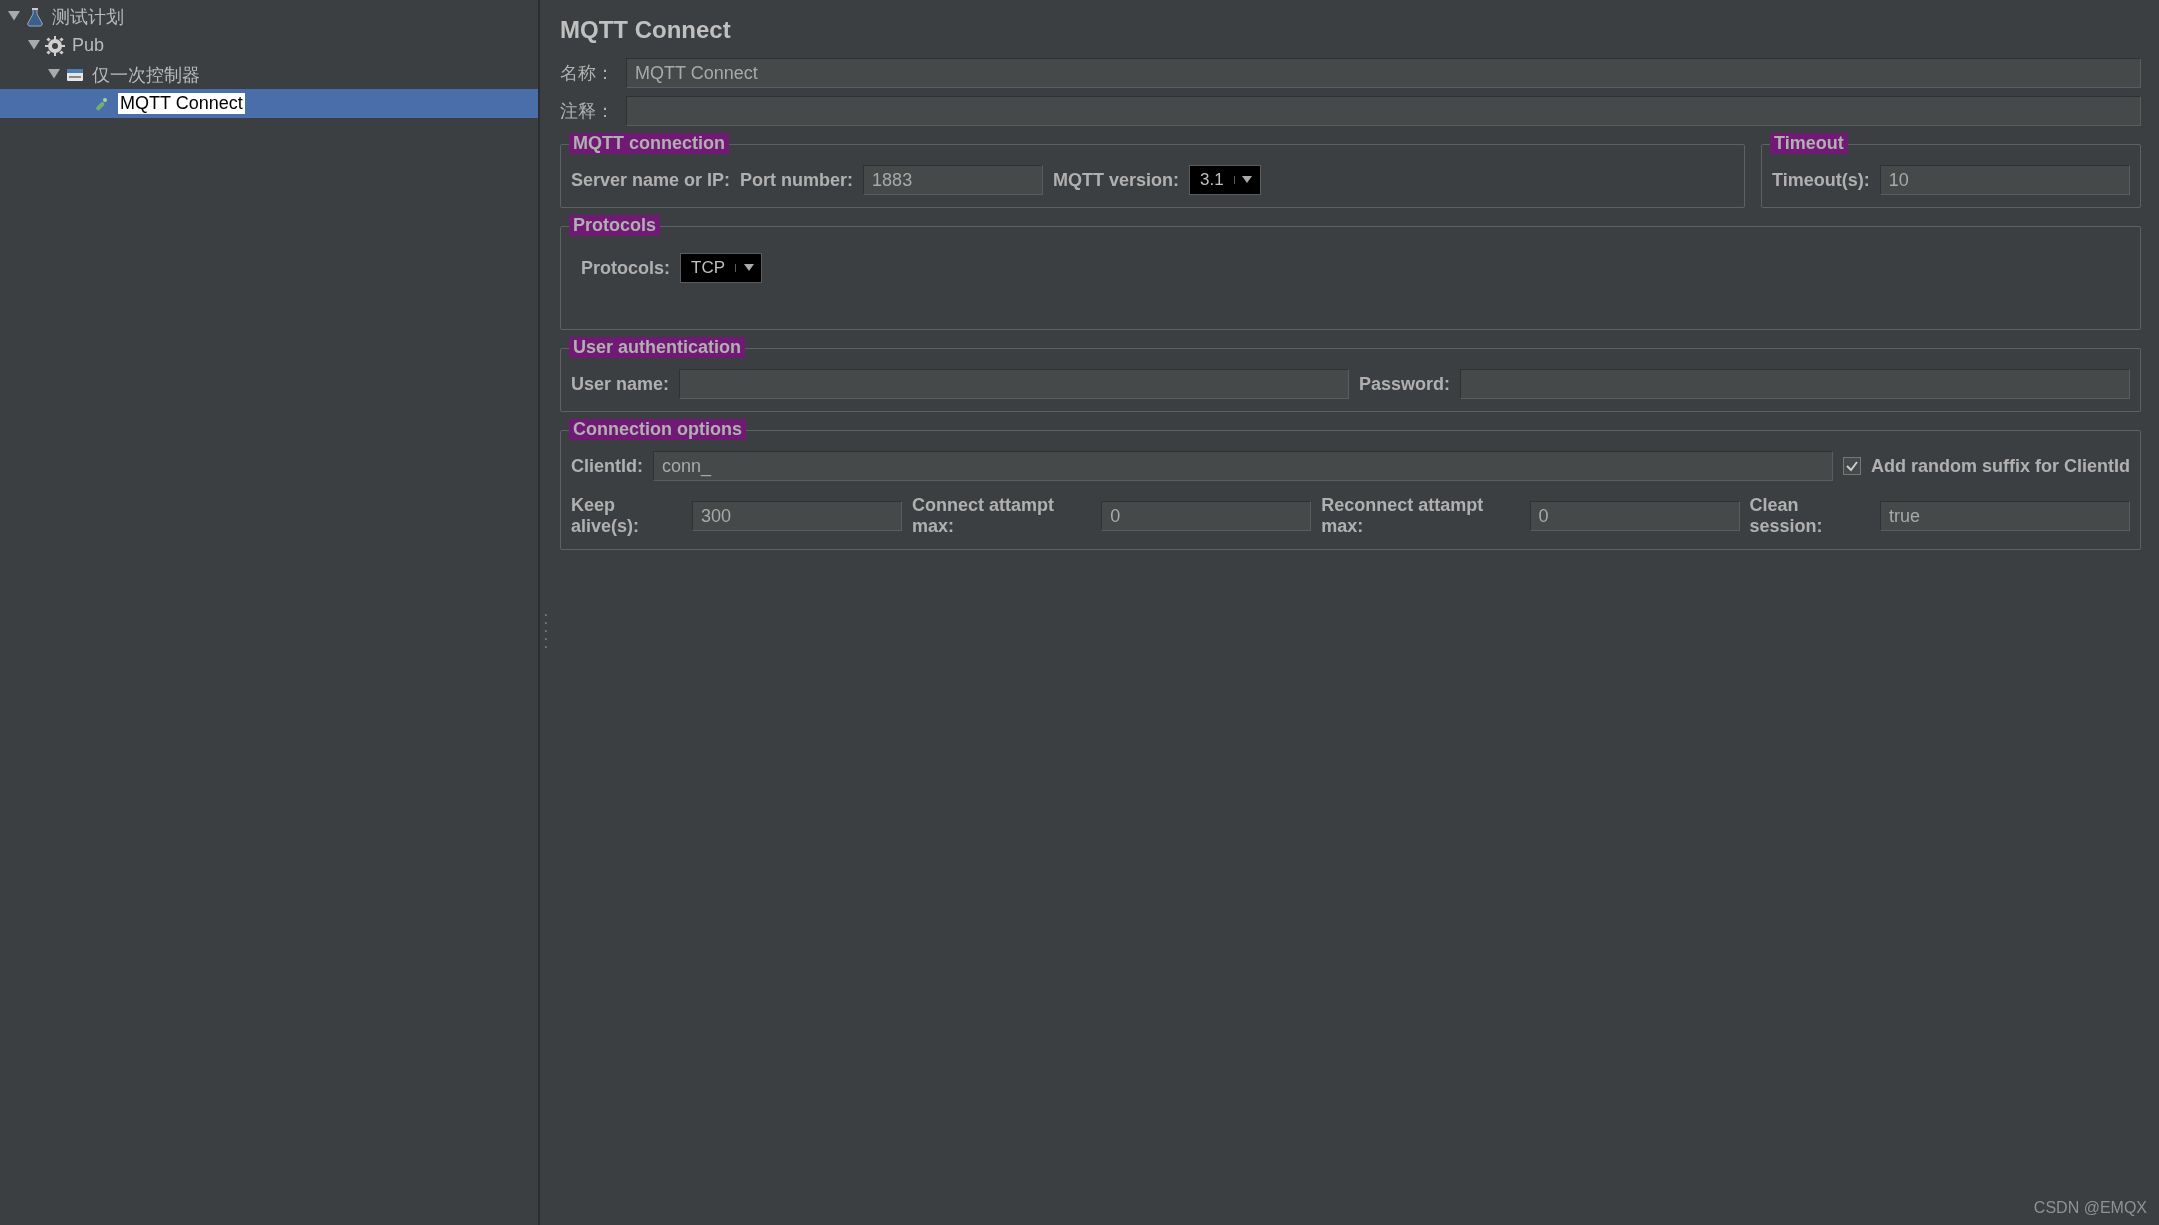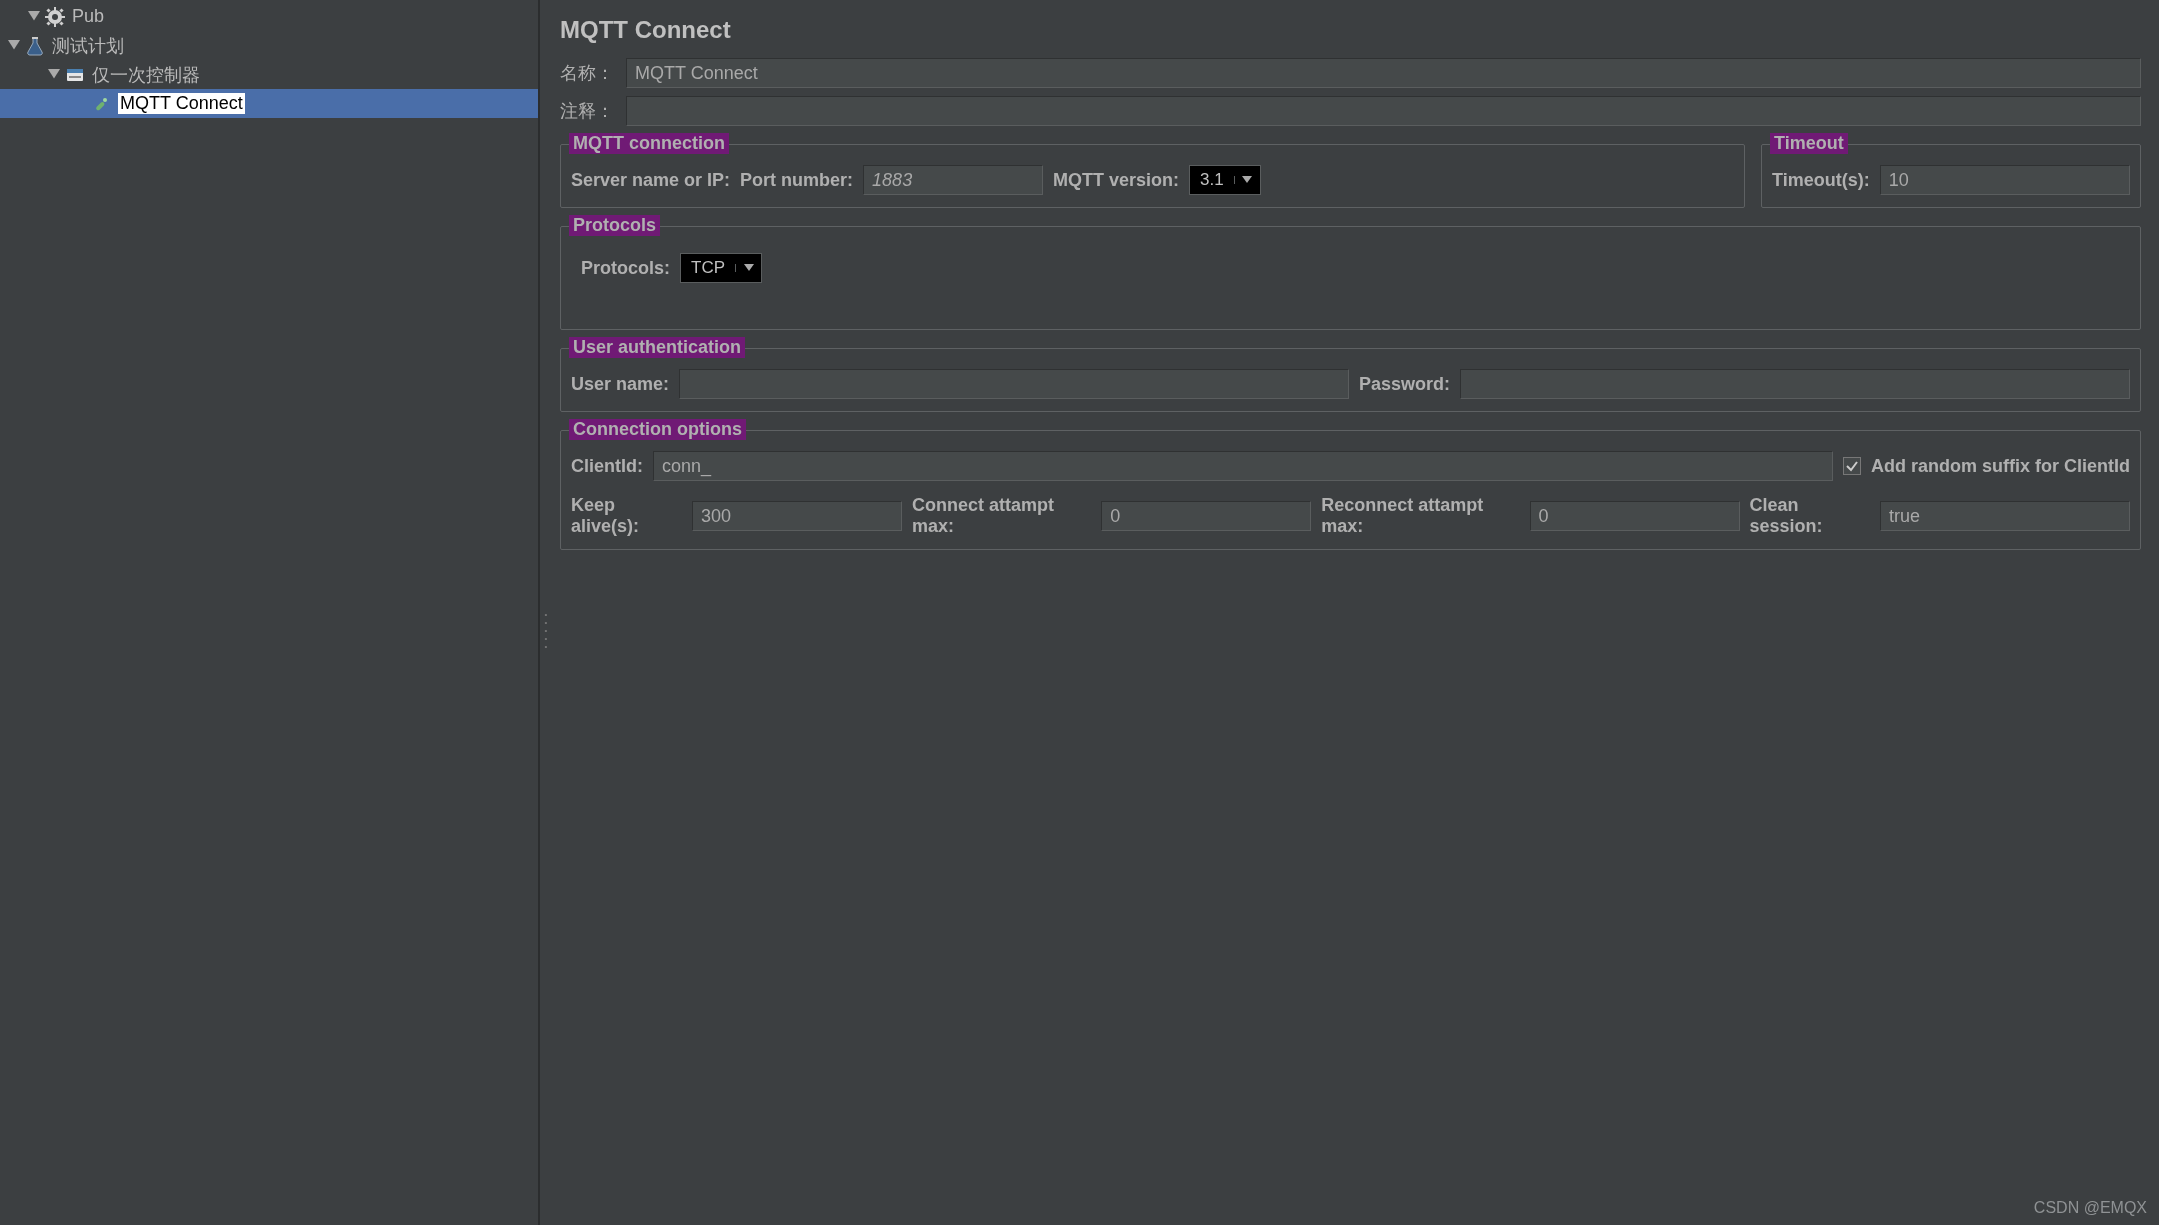--- a/index.html
+++ b/index.html
@@ -187,20 +187,35 @@
   }
   
   svg { display: block; }
 </style>
 </head>
 <body>
 
 <div class="app">
 
   <div class="tree">
+
+    <div class="tree-row indent-0">
+      <span class="tree-arrow">
+        <svg width="12" height="12" viewBox="0 0 10 10">
+            <polygon points="0,0 10,0 5,8" fill="#aaaaaa"></polygon>
+          </svg>
+      </span>
+      <span class="tree-icon">
+        <svg width="20" height="20" viewBox="0 0 20 20">
+          <path d="M8 2 h4 v5 l5 9 a2 2 0 0 1 -2 3 h-10 a2 2 0 0 1 -2 -3 l5 -9 z" fill="#3a5f8a" stroke="#9ab" stroke-width="1"></path>
+          <rect x="7" y="1" width="6" height="2" fill="#ccc"></rect>
+        </svg>
+      </span>
+      <span class="tree-label">测试计划</span>
+    </div>
 
     <div class="tree-row indent-1">
       <span class="tree-arrow">
         <svg width="12" height="12" viewBox="0 0 10 10">
             <polygon points="0,0 10,0 5,8" fill="#aaaaaa"></polygon>
           </svg>
       </span>
       <span class="tree-icon">
         <svg width="20" height="20" viewBox="0 0 20 20">
           <circle cx="10" cy="10" r="7" fill="#d0d0d0"></circle>
@@ -213,35 +228,20 @@
             <rect x="2" y="2" width="3" height="3" transform="rotate(45 3.5 3.5)"></rect>
             <rect x="15" y="2" width="3" height="3" transform="rotate(45 16.5 3.5)"></rect>
             <rect x="2" y="15" width="3" height="3" transform="rotate(45 3.5 16.5)"></rect>
             <rect x="15" y="15" width="3" height="3" transform="rotate(45 16.5 16.5)"></rect>
           </g>
         </svg>
       </span>
       <span class="tree-label">Pub</span>
     </div>
 
-    <div class="tree-row indent-0">
-      <span class="tree-arrow">
-        <svg width="12" height="12" viewBox="0 0 10 10">
-            <polygon points="0,0 10,0 5,8" fill="#aaaaaa"></polygon>
-          </svg>
-      </span>
-      <span class="tree-icon">
-        <svg width="20" height="20" viewBox="0 0 20 20">
-          <path d="M8 2 h4 v5 l5 9 a2 2 0 0 1 -2 3 h-10 a2 2 0 0 1 -2 -3 l5 -9 z" fill="#3a5f8a" stroke="#9ab" stroke-width="1"></path>
-          <rect x="7" y="1" width="6" height="2" fill="#ccc"></rect>
-        </svg>
-      </span>
-      <span class="tree-label">测试计划</span>
-    </div>
-
     <div class="tree-row indent-2">
       <span class="tree-arrow">
         <svg width="12" height="12" viewBox="0 0 10 10">
             <polygon points="0,0 10,0 5,8" fill="#aaaaaa"></polygon>
           </svg>
       </span>
       <span class="tree-icon">
         <svg width="20" height="20" viewBox="0 0 20 20">
           <rect x="2" y="4" width="16" height="12" rx="1" fill="#e6e6e6"></rect>
           <rect x="2" y="4" width="16" height="4" fill="#4a7fb0"></rect>
@@ -283,21 +283,21 @@
       <label>注释：</label>
       <input type="text" class="flex-grow" value="" style="">
     </div>
 
     <div class="top-groups">
       <div class="group conn">
         <div class="group-title">MQTT connection</div>
         <div class="group-row">
           <label>Server name or IP:</label>
           <label>Port number:</label>
-          <input type="text" style="width: 180px; font-style: italic;" value="1883">
+          <input type="text" style="width: 180px;" value="1883">
           <label>MQTT version:</label>
           <div class="dropdown">
             <span class="dd-val">3.1</span>
             <span class="dd-btn">
               <svg width="10" height="8" viewBox="0 0 10 8">
                   <polygon points="0,0 10,0 5,7" fill="#aaa"></polygon>
                 </svg>
             </span>
           </div>
         </div>

